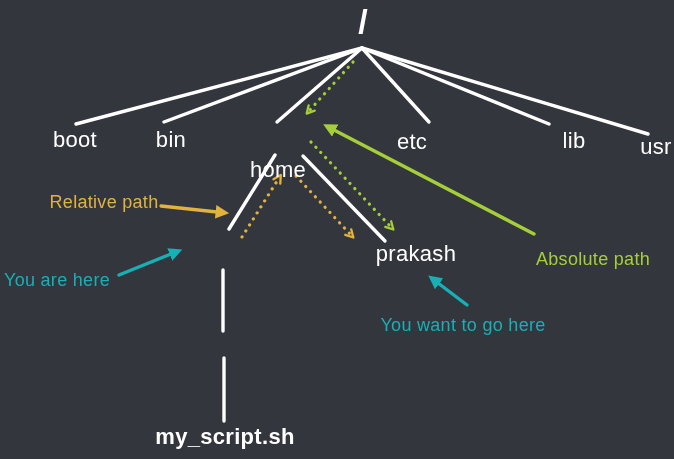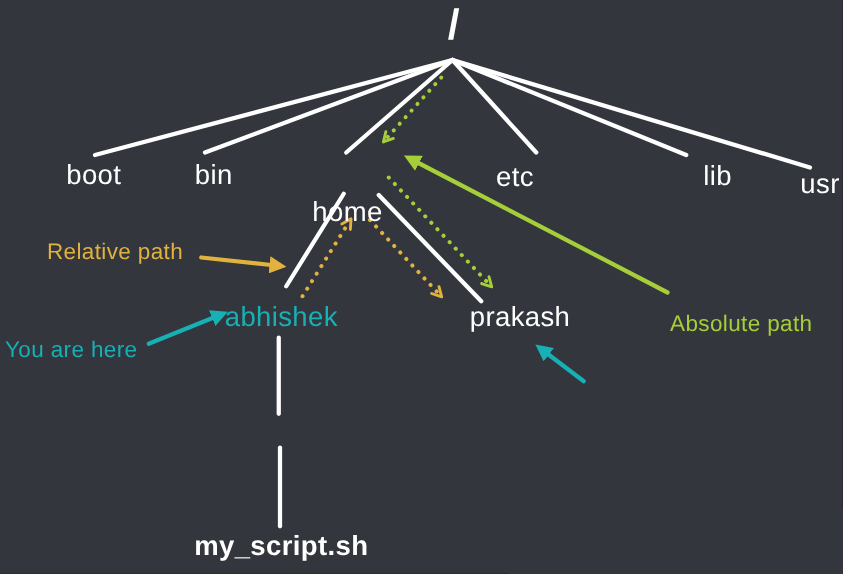--- a/index.html
+++ b/index.html
@@ -22,21 +22,21 @@
     position:absolute;
     transform:translate(-50%,-50%);
     white-space:nowrap;
     font-size:22px;
     letter-spacing:0.3px;
     color:var(--white);
     user-select:none;
   }
   .lbl.note{font-size:18px;}
   .c-teal{color:var(--teal);}
-  .c-yellow{color:var(--yellow);}
+  .c-yellow{color:var(--yellow);margin-left:12px;}
   .c-green{color:var(--green);}
   .root-slash{
     font-size:34px;
     font-weight:bold;
     color:var(--white);
   }
 </style>
 </head>
 <body>
 
@@ -92,21 +92,21 @@
 
   <div class="lbl root-slash" style="left:363px;top:21px;">/</div>
 
   <div class="lbl" style="left:75px;top:140px;">boot</div>
   <div class="lbl" style="left:171px;top:140px;">bin</div>
   <div class="lbl" style="left:278px;top:140px;margin-top:30px;">home</div>
   <div class="lbl" style="left:412px;top:142px;">etc</div>
   <div class="lbl" style="left:541px;top:141px;margin-left:33px;">lib</div>
   <div class="lbl" style="left:656px;top:147px;text-align:right;">usr</div>
 
-  <div class="lbl c-teal" style="left:225px;top:254px;">abhishek</div>
   <div class="lbl" style="left:416px;top:254px;">prakash</div>
   <div class="lbl" style="left:225px;top:437px;font-weight:bold;">my_script.sh</div>
 
   <div class="lbl note c-yellow" style="left:92px;top:202px;">Relative path</div>
   <div class="lbl note c-teal" style="left:57px;top:280px;">You are here</div>
   <div class="lbl note c-green" style="left:593px;top:259px;">Absolute path</div>
+  <div class="lbl note c-teal" style="left:463px;top:325px;">You want to go here</div>
 
 </div>
 
 </body></html>

